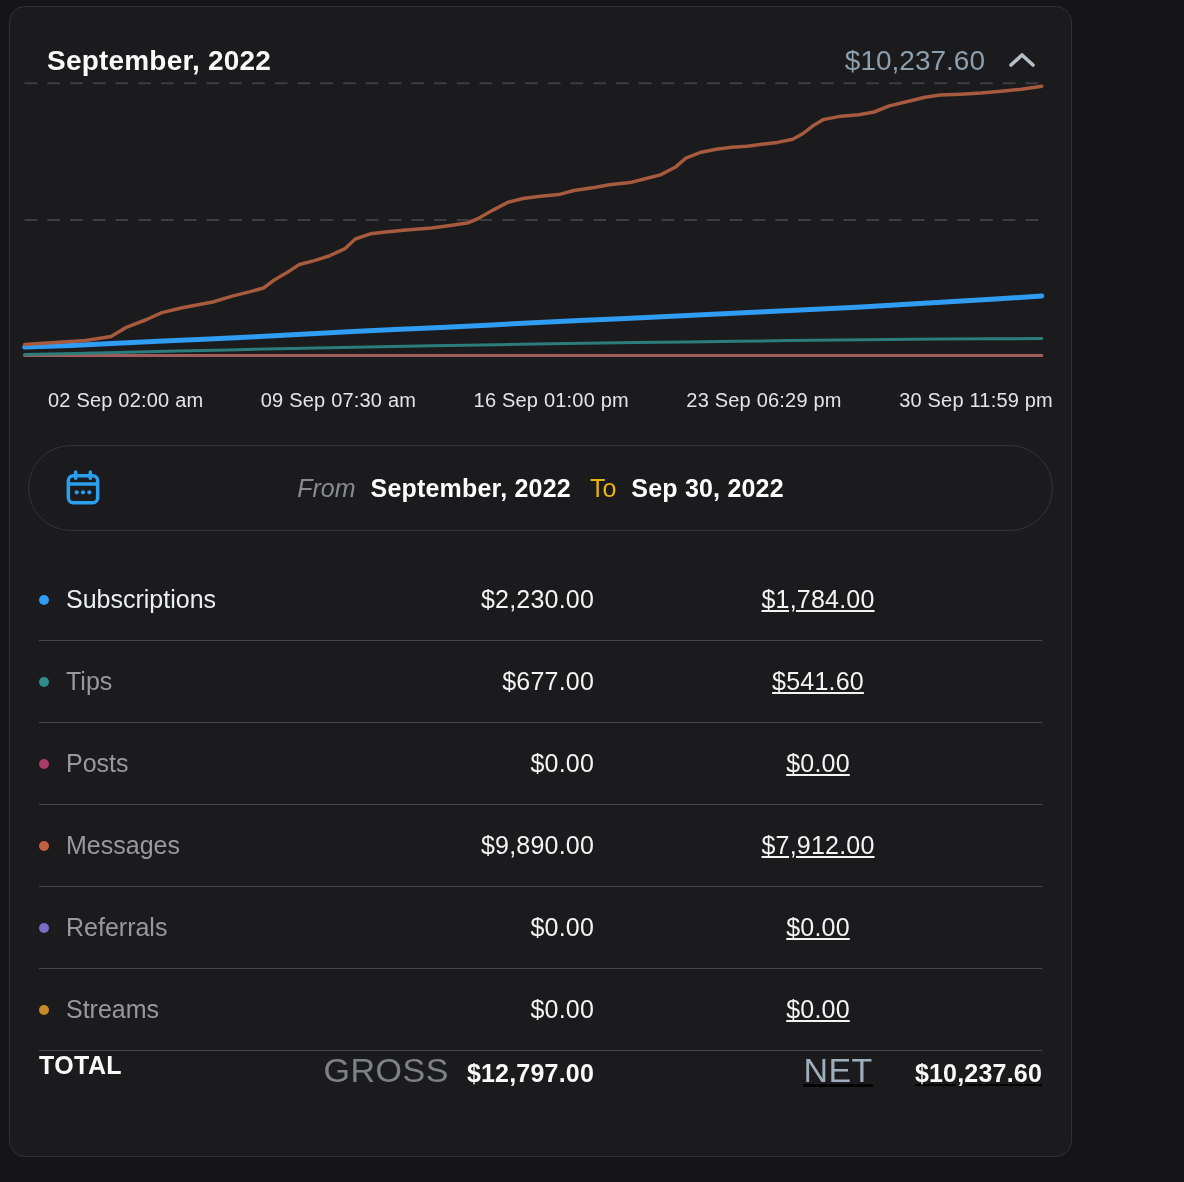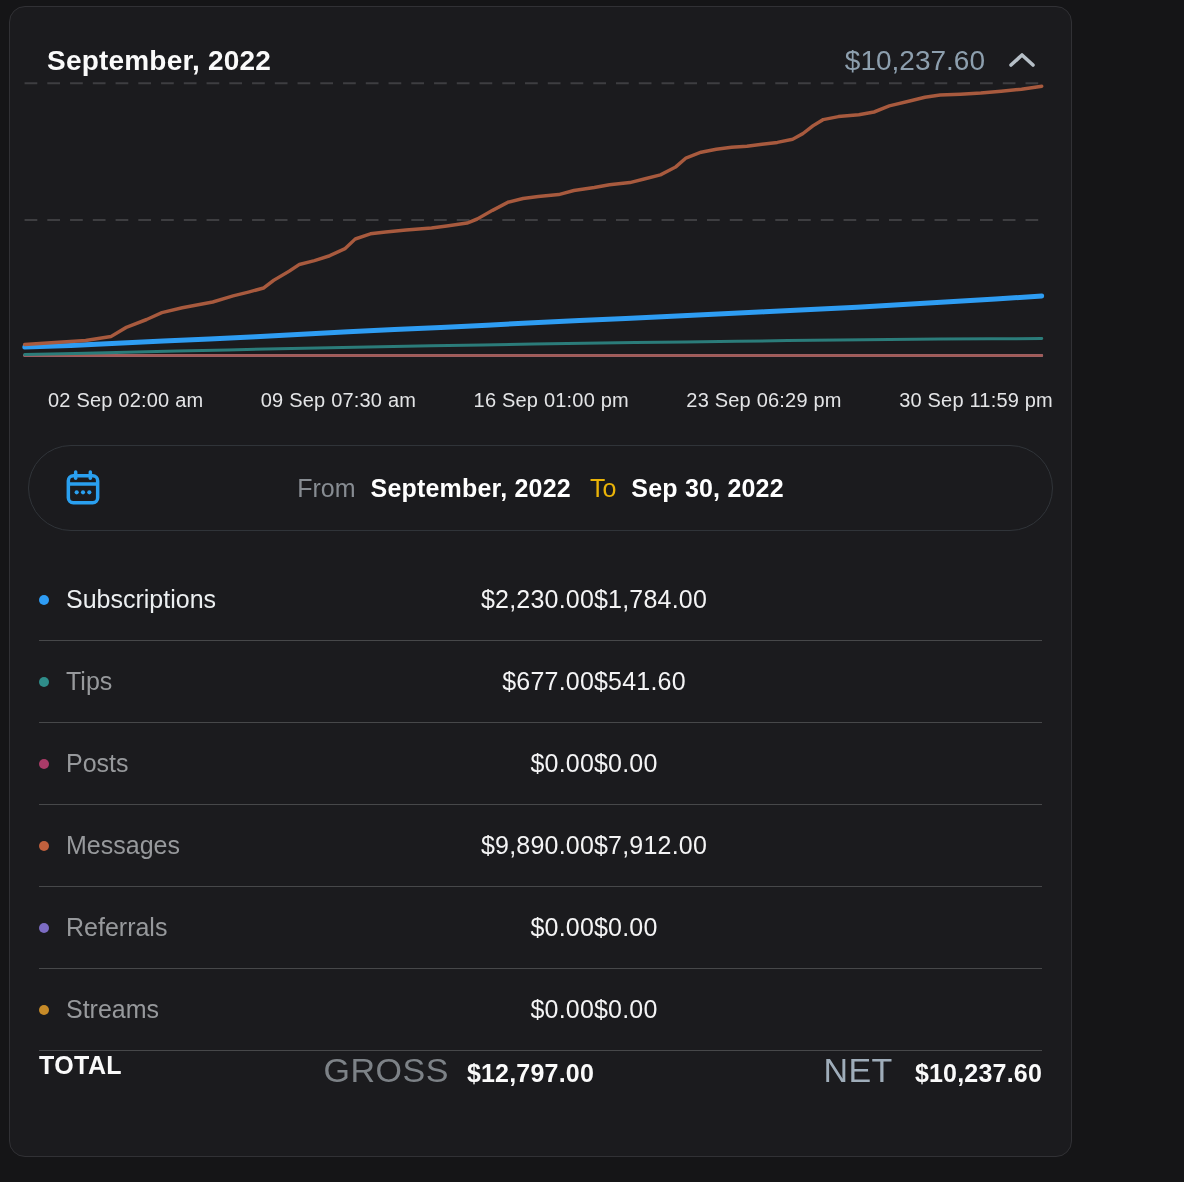--- a/index.html
+++ b/index.html
@@ -16,38 +16,38 @@
   .chart{position:absolute;top:68px;left:0;width:100%;height:292px;z-index:1;}
   .chart svg{display:block;width:100%;height:100%;}
   
   .xaxis{position:absolute;top:382px;left:18px;right:18px;display:flex;justify-content:space-between;}
   .xaxis span{font-size:20px;color:#e3e4e6;letter-spacing:.2px;margin-left:20px;}
   
   .pill{position:absolute;top:438px;left:18px;right:18px;height:86px;border:1.5px solid #303439;
     border-radius:44px;box-sizing:border-box;display:flex;align-items:center;justify-content:center;cursor:pointer;}
   .pill .cal{position:absolute;left:34px;top:50%;transform:translateY(-50%);display:flex;}
   .pill-text{display:flex;align-items:baseline;gap:15px;font-size:25px;}
-  .lbl-from{color:#878c92;}
+  .lbl-from{color:#878c92;font-style:italic;}
   .lbl-to{color:#eab308;margin-left:4px;}
   .pill-val{color:#ffffff;font-weight:700;letter-spacing:.2px;}
   
   .tbl{position:absolute;top:552px;left:29px;right:29px;}
   .row{display:flex;align-items:center;height:82px;border-bottom:1px solid #47484a;box-sizing:border-box;}
   .row:last-of-type{border-bottom:3px solid #2d9ee6;}
   .dot{width:10px;height:10px;border-radius:50%;flex:0 0 10px;margin-right:17px;}
   .row-label{font-size:25px;color:#97999c;}
   .row-label.bright{color:#eceff1;}
   .val{font-size:25px;font-weight:500;color:#f4f4f5;letter-spacing:.2px;}
   .gross-cell{margin-left:auto;text-align:right;}
-  .net-cell{flex:0 0 448px;text-align:left;}
+  .net-cell{flex:0 0 448px;text-align:center;text-decoration:underline;}
   
   .total{display:flex;height:86px;}
   .total-label{font-size:25px;font-weight:700;color:#fafafa;letter-spacing:.4px;}
   .tot-gross{margin-left:auto;display:flex;align-items:baseline;gap:18px;}
-  .tot-net{flex:0 0 448px;display:flex;align-items:baseline;justify-content:flex-end;gap:22px;}
+  .tot-net{flex:0 0 448px;display:flex;align-items:baseline;justify-content:flex-end;gap:42px;text-decoration:underline;}
   .tot-cap{font-size:34px;color:#7d8287;letter-spacing:.5px;margin-left:16px;}
   .tot-cap.net{color:#9fadba;}
   .tot-val{font-size:25px;font-weight:700;color:#fafafa;letter-spacing:.2px;}
 </style>
 </head>
 <body>
 
 <div class="card">
 
   <div class="hdr">

